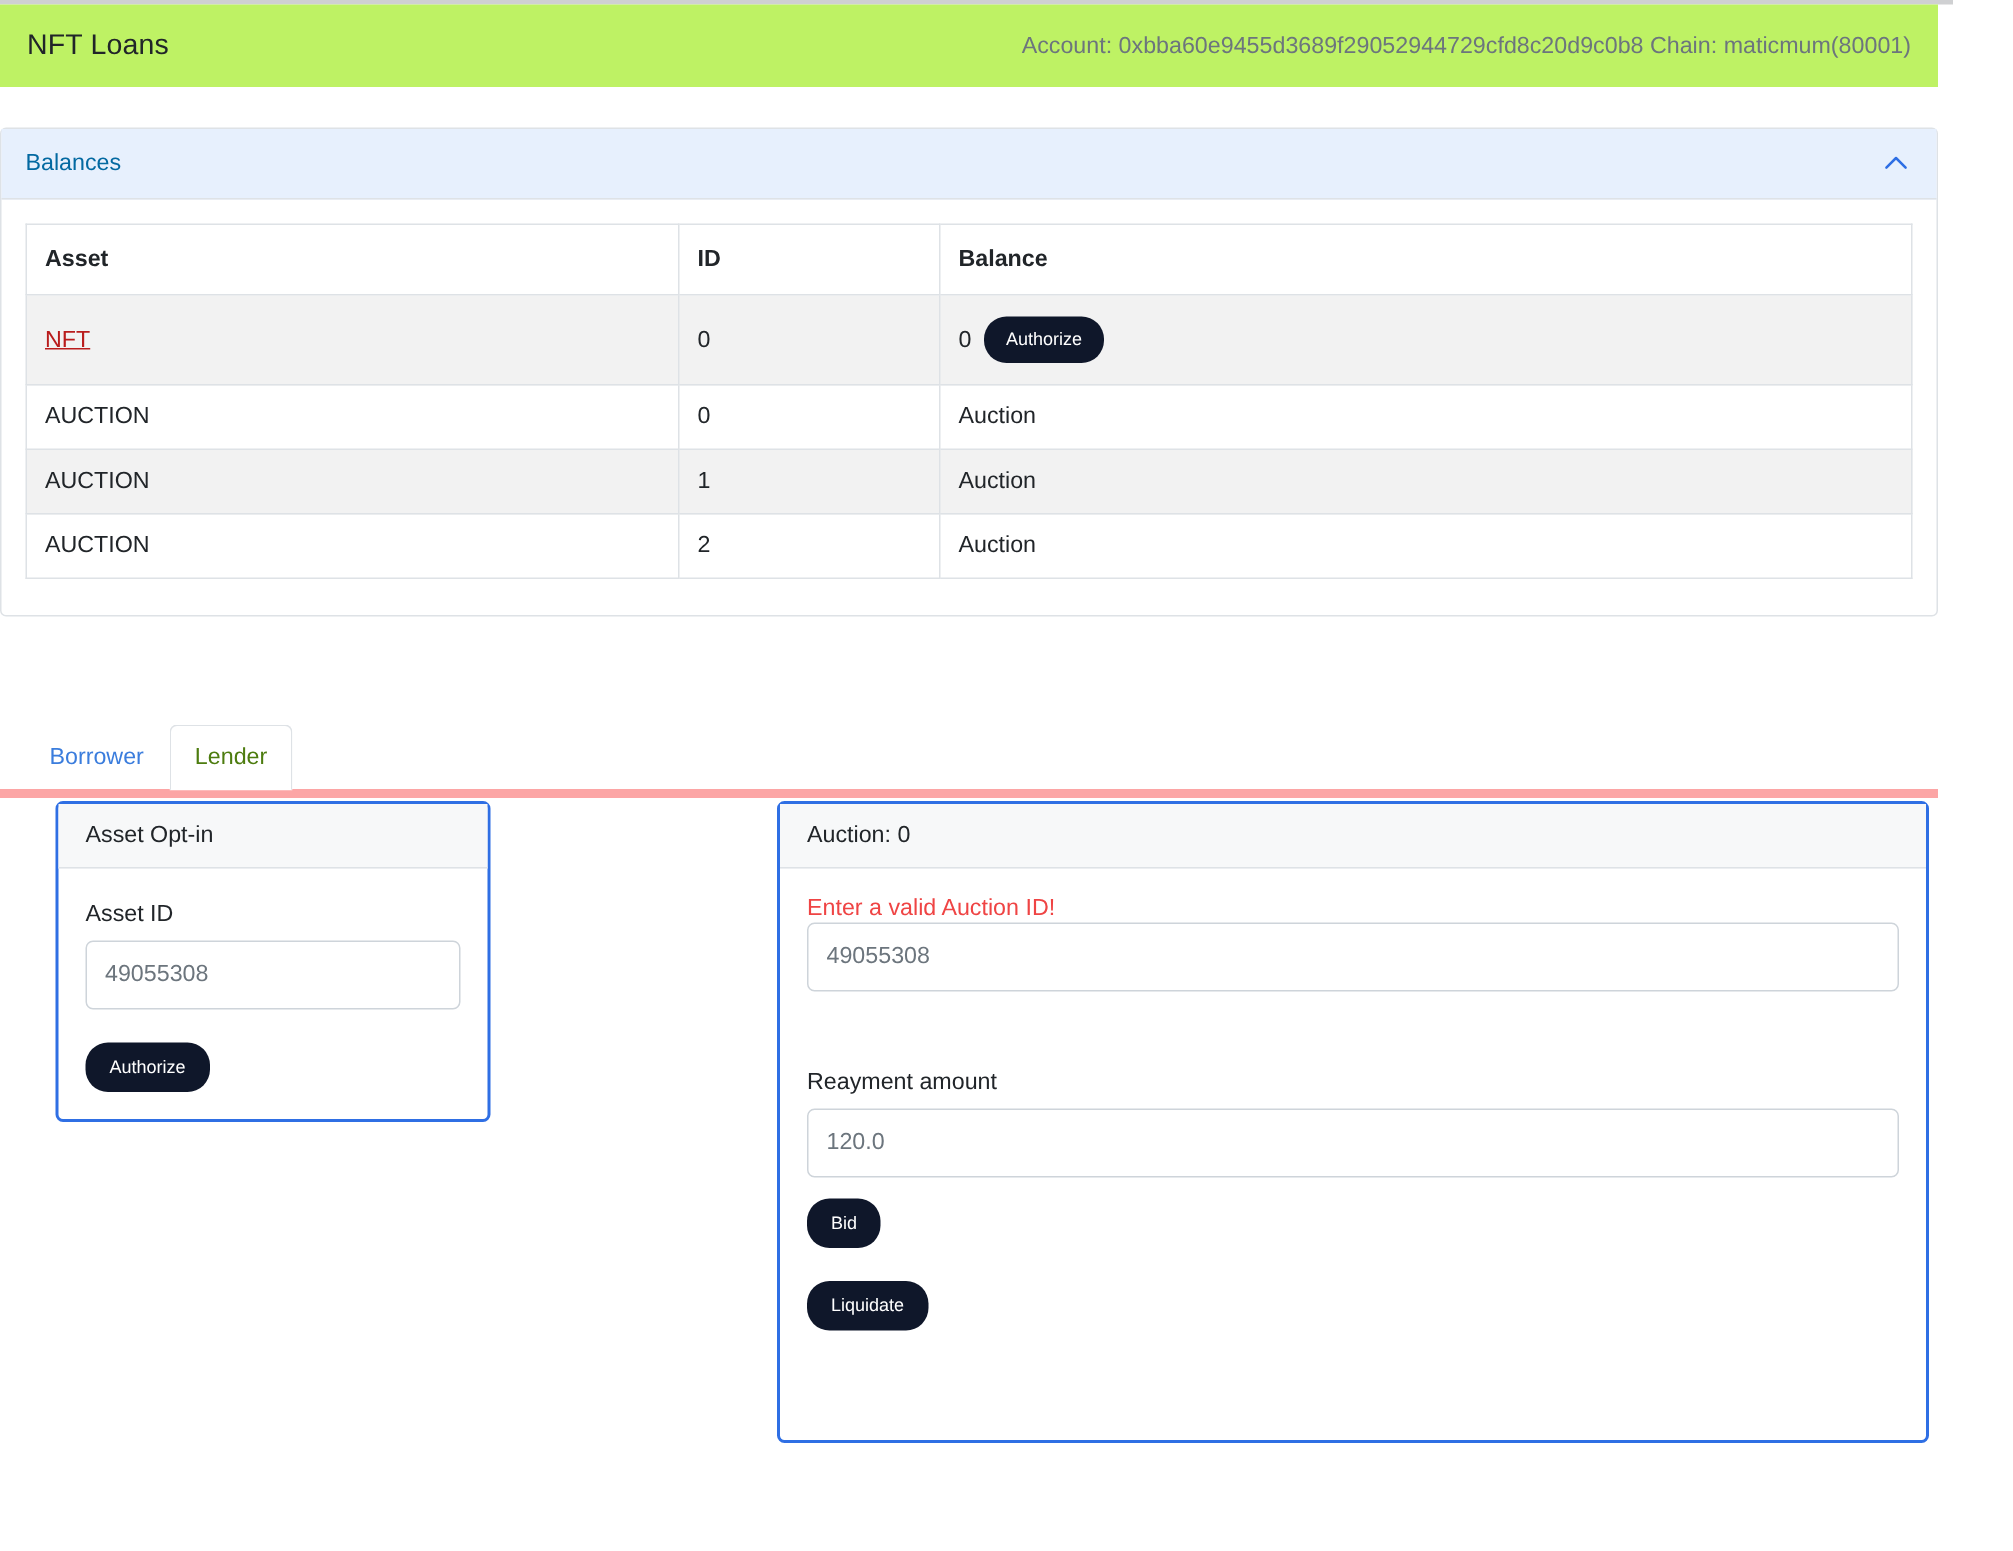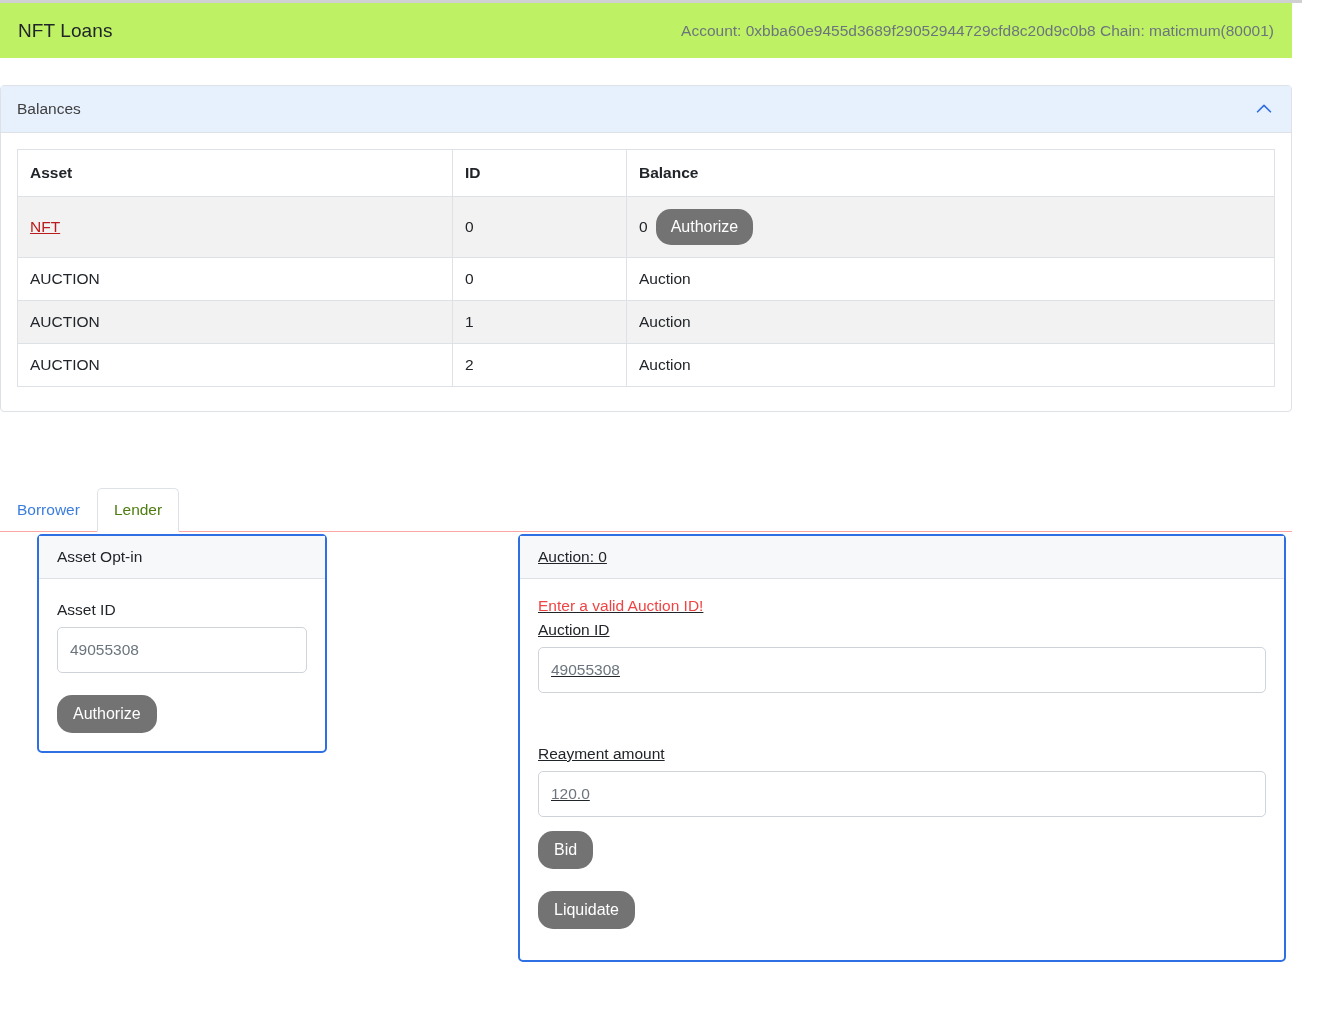--- a/index.html
+++ b/index.html
@@ -64,21 +64,21 @@
     height: 47px;
     background: #e7f0fd;
     border-bottom: 1px solid #dee2e6;
     display: flex;
     align-items: center;
     padding: 0 16px;
     cursor: pointer;
   }
   .panel-header-title {
     font-size: 15.5px;
-    color: #404040;
+    color: #0369a1;
   }
   .chev {
     margin-left: auto;
     width: 22px;
     height: 22px;
     display: block;
   }
   .panel-body {
     padding: 16px 16px 24px 16px;
   }
@@ -115,43 +115,43 @@
     font-size: 15.5px;
   }
   .balance-cell {
     display: flex;
     align-items: center;
     gap: 8px;
   }
 
   
   .btn {
-    background: #737373;
+    background: #0f172a;
     color: #ffffff;
     border: none;
     border-radius: 15px;
     font-family: "Liberation Sans", sans-serif;
-    font-size: 16px;
+    font-size: 12px;
     padding: 9px 16px;
     cursor: pointer;
     line-height: 1.25;
   }
   .btn-sm { padding: 8px 15px; }
 
   
   .tabs-wrap {
     position: absolute;
     top: 488px; left: 0;
     width: 1292px;
   }
   .tabs {
     display: flex;
     align-items: flex-end;
-    border-bottom: 1px solid #fca5a5;
-    padding-left: 0;
+    border-bottom: 6px solid #fca5a5;
+    padding-left: 16px;
     height: 44px;
   }
   .tab {
     font-size: 15.5px;
     padding: 10px 16px;
     cursor: pointer;
     border: 1px solid transparent;
     border-radius: 5px 5px 0 0;
     margin-bottom: -1px;
     color: #3b7ddd;
@@ -189,21 +189,20 @@
   .card-optin {
     left: 17px;
     top: 0;
     width: 290px;
   }
   .card-auction {
     left: 498px;
     top: 0;
     width: 768px;
     height: 428px;
-    text-decoration: underline;
   }
 
   .field-label {
     font-size: 15.5px;
     color: #212529;
     margin: 6px 0 8px 0;
   }
   .msg {
     font-size: 15.5px;
     color: #ef4444;
@@ -311,21 +310,20 @@
       <input class="form-input" type="text" placeholder="49055308" style="">
       <div class="spacer-md"></div>
       <button class="btn">Authorize</button>
     </div>
   </div>
 
   <div class="card card-auction">
     <div class="card-header">Auction: 0</div>
     <div class="card-body">
       <div class="msg">Enter a valid Auction ID!</div>
-      <div class="field-label">Auction ID</div>
       <input class="form-input" type="text" placeholder="49055308" style="">
       <div class="spacer-lg"></div>
       <div class="field-label">Reayment amount</div>
       <input class="form-input" type="text" placeholder="120.0" style="">
       <div class="spacer-sm"></div>
       <button class="btn">Bid</button>
       <div class="spacer-md"></div>
       <button class="btn">Liquidate</button>
     </div>
   </div>

